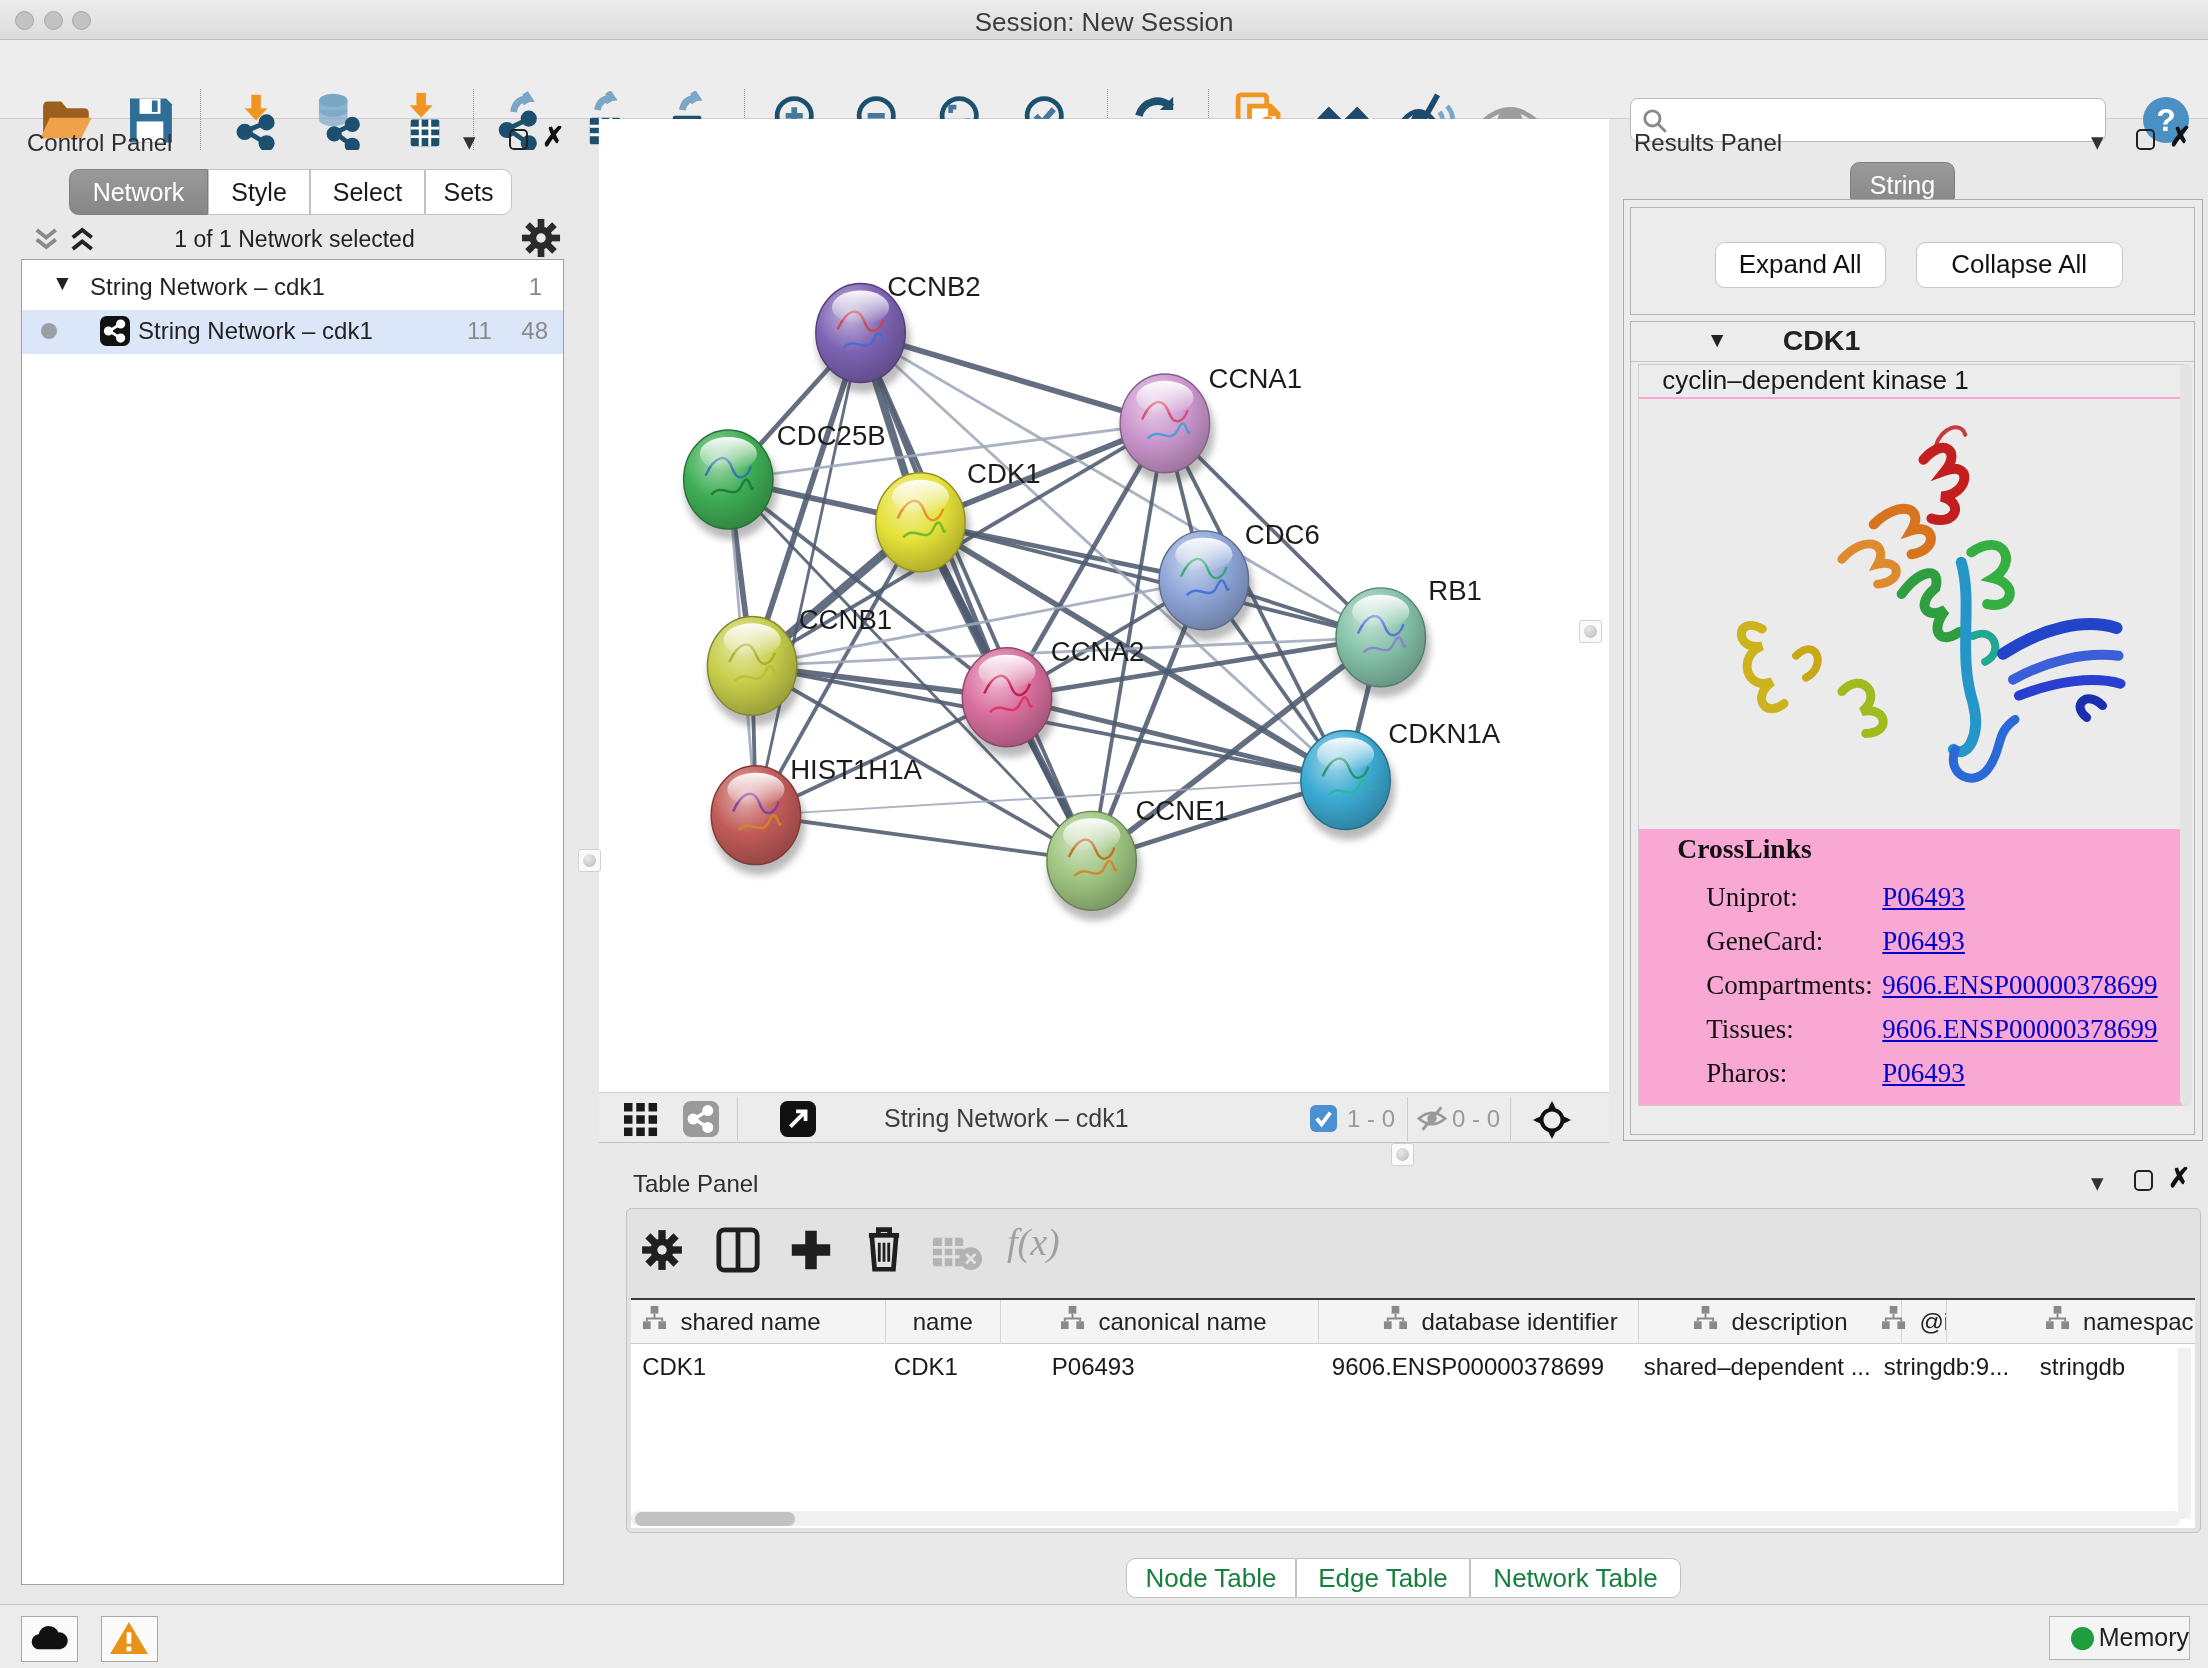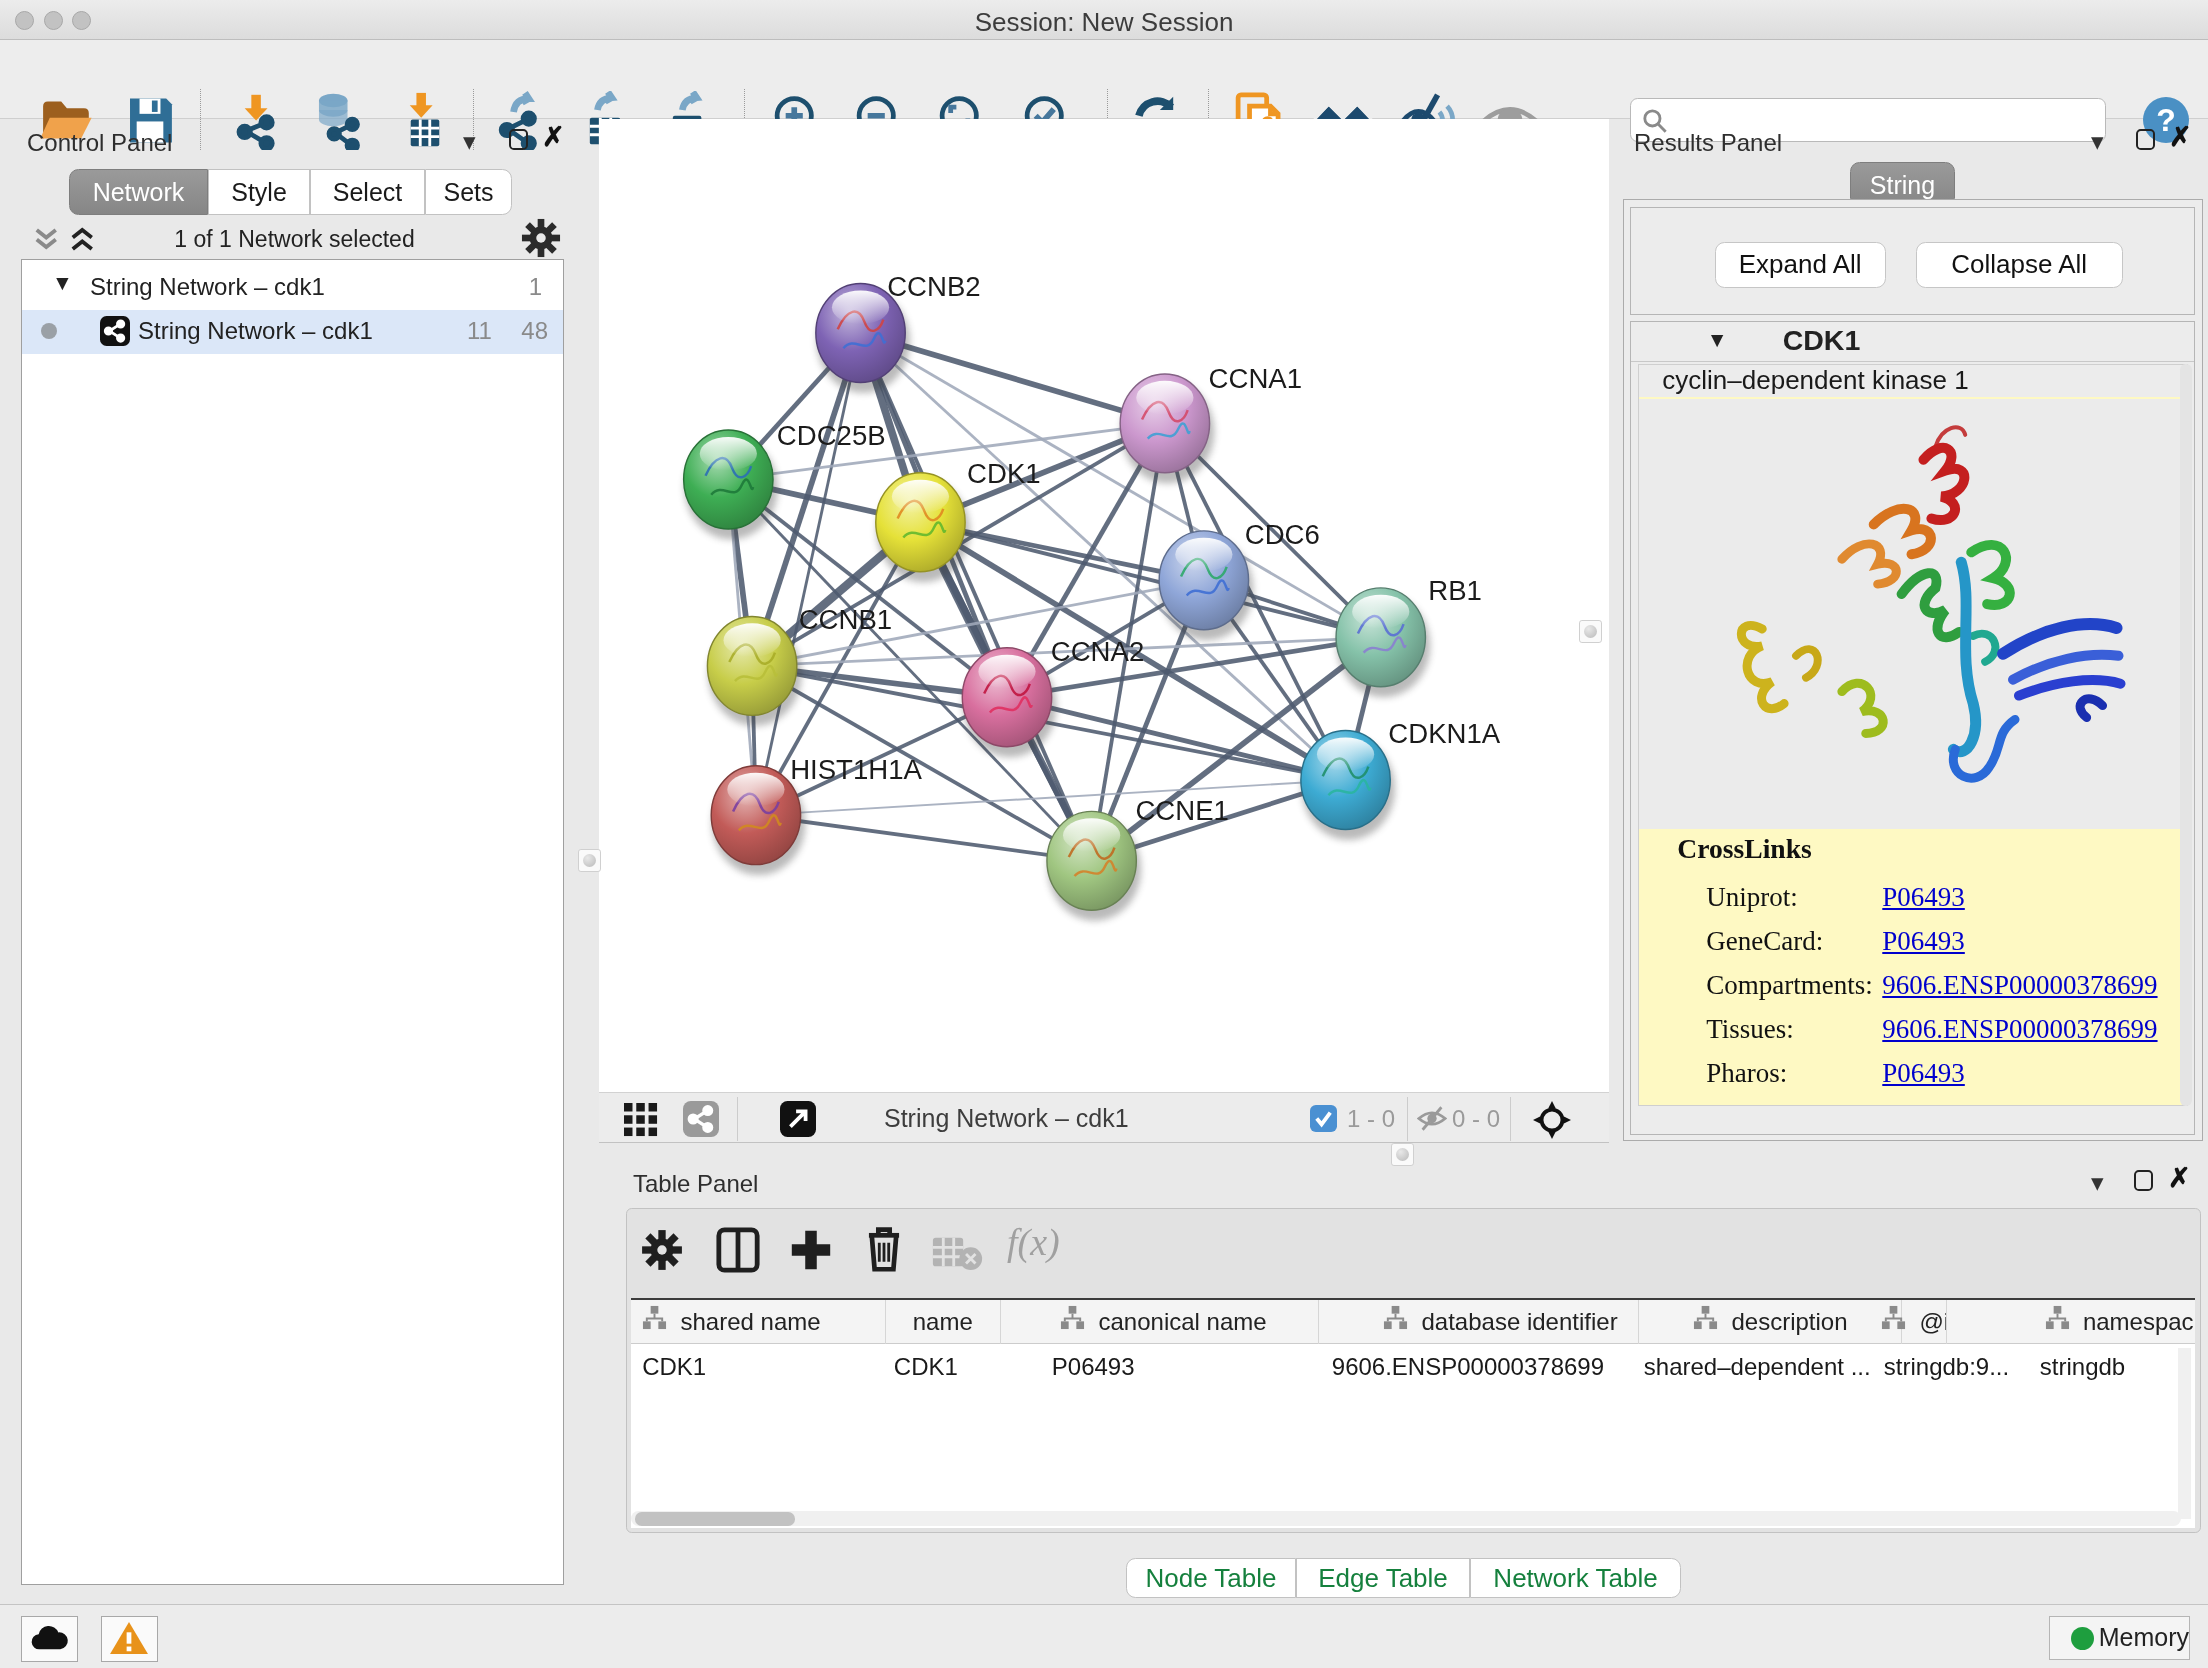--- a/index.html
+++ b/index.html
@@ -58,21 +58,21 @@
   #res-outer { position:absolute; left:1623px; top:199px; width:580px; height:942px;
     background:#ececec; border:1.9px solid #ababab; }
   #res-expbox { position:absolute; left:5.7px; top:6.7px; width:565px; height:108px;
     background:#ececec; border:1.9px solid #b5b5b5; }
   .res-btn { position:absolute; top:34px; height:46px; background:#fff; border:1.9px solid #c6c6c6;
     border-radius:9.5px; font-size:26px; text-align:center; line-height:42px; color:#111; }
   #res-entry { position:absolute; left:5.7px; top:121px; width:565px; height:814px;
     background:#ececec; border:1.9px solid #b5b5b5; }
   #res-entry-head { position:absolute; left:0; top:0; width:100%; height:40px; border-bottom:1.9px solid #c8c8c8; }
   #res-inner { position:absolute; left:7.6px; top:42px; width:550px; height:742px;
-    background:#fef9c3; border:1px solid #cfcfcf; }
+    background:#f9a8d4; border:1px solid #cfcfcf; }
   #res-scroll { position:absolute; right:1.9px; top:42px; width:11.4px; height:742px; background:#e4e4e4; border-radius:5.7px; }
   #res-desc { position:absolute; left:0; top:0; width:100%; height:32px; background:#ececec;
     font-size:26px; color:#1a1a1a; padding-left:23px; line-height:30px; }
   #res-img { position:absolute; left:0; top:34px; width:100%; height:430px; background:#ebebeb; }
   #crosslinks { position:absolute; left:0; top:468px; width:100%;
     font-family:"Liberation Serif", serif; font-size:27px; color:#111; }
   .cl-row { position:relative; height:44px; }
   .cl-label { position:absolute; left:67px; }
   .cl-value { position:absolute; left:243px; color:#0000cd; text-decoration:underline; }
 

